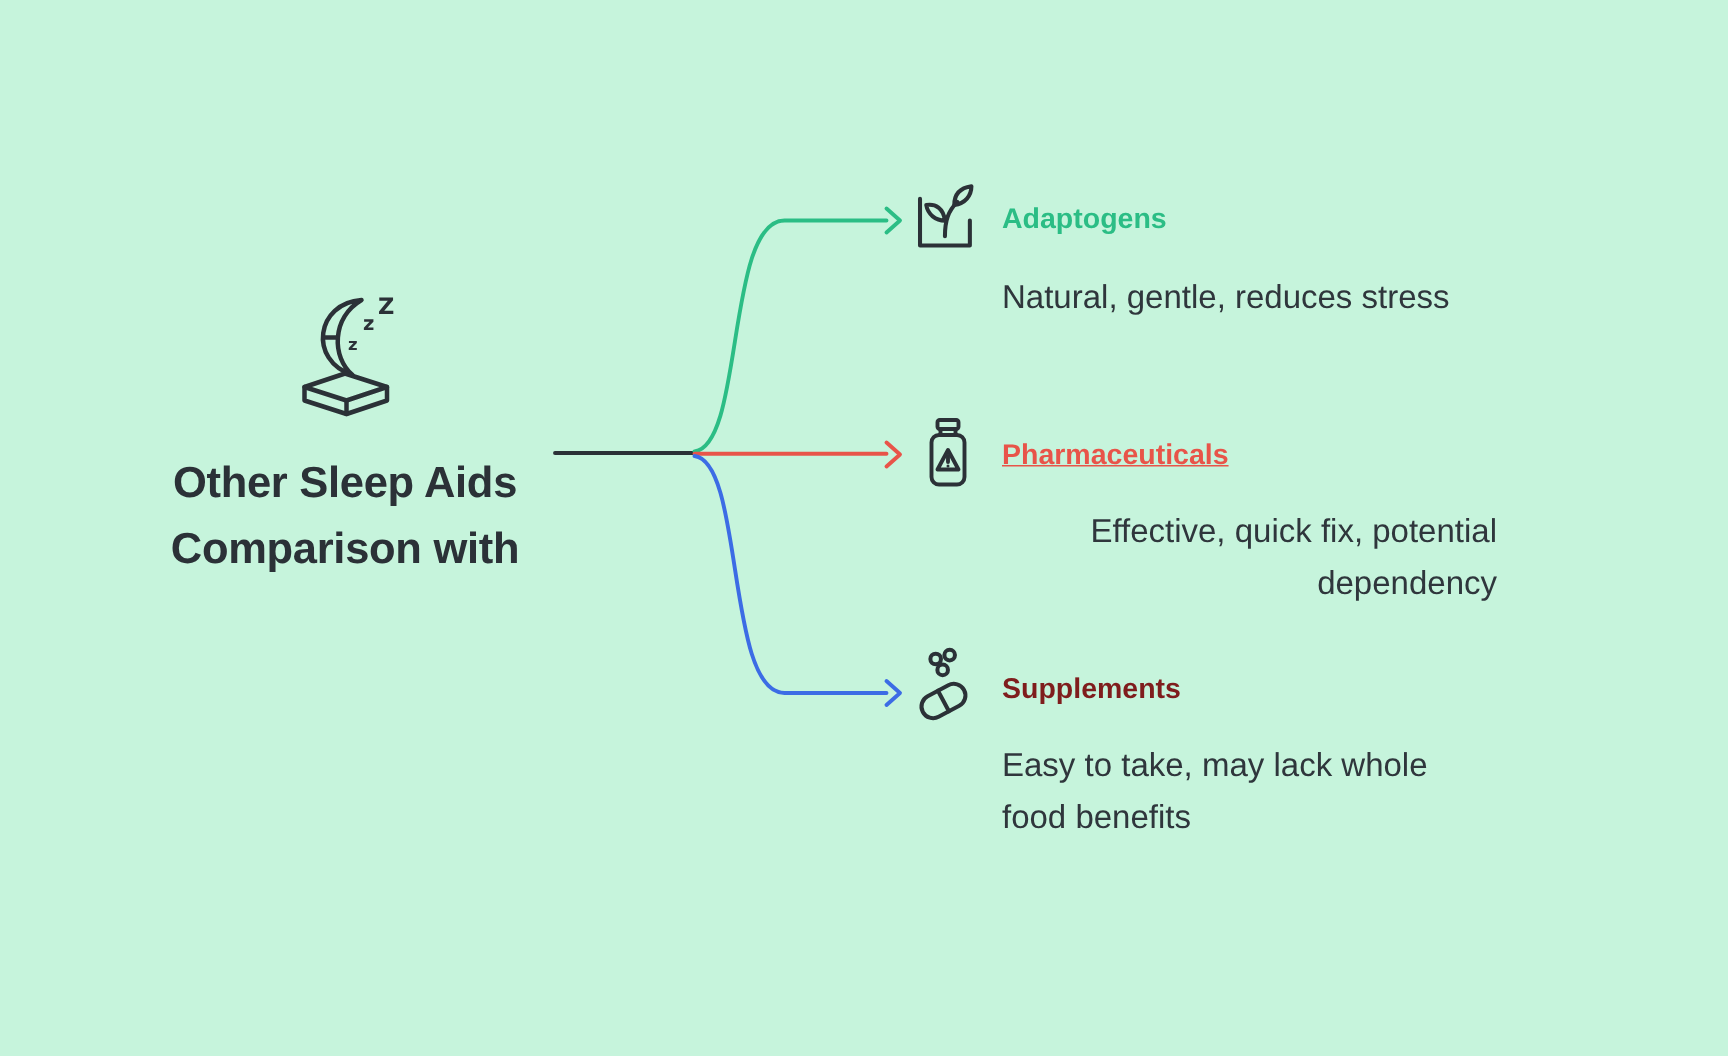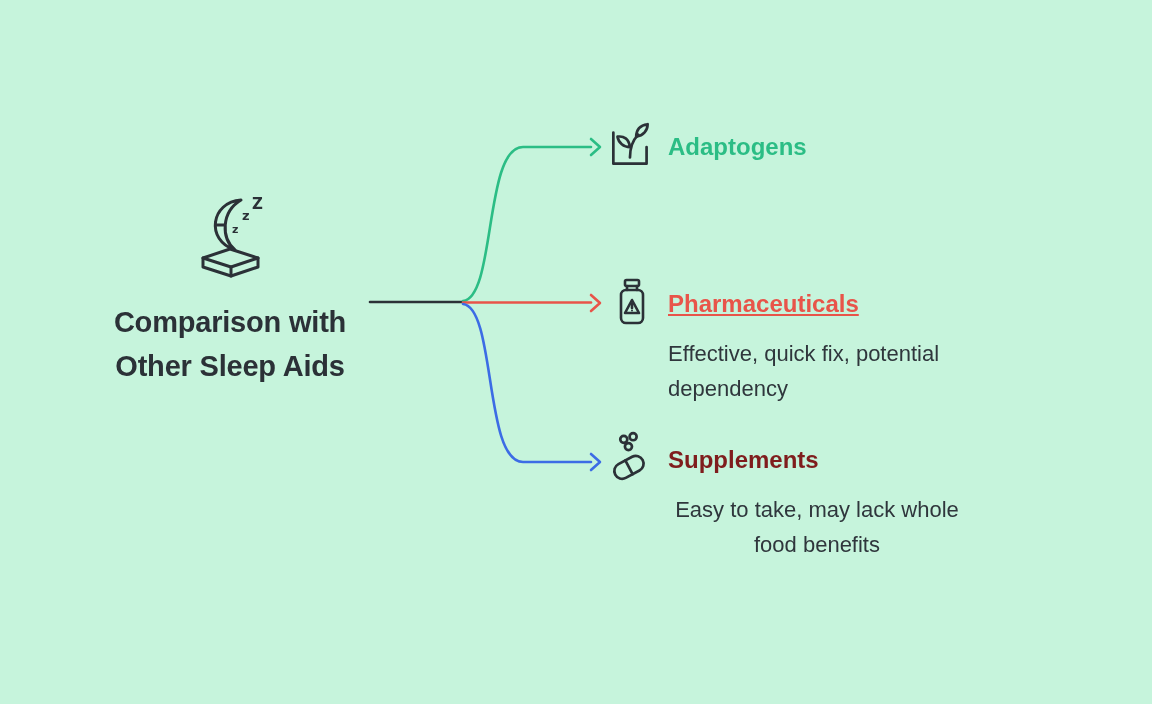--- a/index.html
+++ b/index.html
@@ -16,34 +16,34 @@
   .root-icon{position:absolute;left:183px;top:188px;}
   .root-title{
     position:absolute;left:85px;top:300px;width:290px;
     text-align:center;font-size:29px;font-weight:700;color:#2b3137;line-height:44px;
     letter-spacing:-0.2px;
   }
 
   .connectors{position:absolute;left:358px;top:118px;}
 
   .branch-icon{position:absolute;}
-  .branch-label{position:absolute;font-size:24px;font-weight:700;line-height:34px;}
+  .branch-label{position:absolute;font-size:19px;font-weight:700;line-height:34px;}
   .branch-desc{position:absolute;font-size:22px;font-weight:400;color:#2f363c;line-height:35px;}
 
   .icon-adaptogens{left:604px;top:118px;}
   .label-adaptogens{left:668px;top:130px;color:#2bbd85;}
   .desc-adaptogens{left:668px;top:180px;width:360px;}
 
   .icon-pharma{left:606px;top:276px;}
   .label-pharma{left:668px;top:287px;color:#e85449;text-decoration:underline;}
-  .desc-pharma{left:668px;top:336px;width:330px;}
+  .desc-pharma{left:668px;top:336px;width:330px;text-align:right;}
 
   .icon-supplements{left:602px;top:430px;}
   .label-supplements{left:668px;top:443px;color:#7f1d1d;}
-  .desc-supplements{left:652px;top:492px;width:330px;text-align:center;}
+  .desc-supplements{left:668px;top:492px;width:330px;}
 </style>
 </head>
 <body>
 
 <div class="canvas">
 
   <svg class="root-icon" width="96" height="96" viewBox="0 0 96 96">
     <g class="icon-stroke" style="stroke-width:3;">
 
       <path d="M58 12 C 28 14, 22 52, 52 62 C 38 50, 38 24, 58 12 Z"></path>
@@ -55,22 +55,22 @@
       <path d="M48 79 V88"></path>
     </g>
     <g fill="#2b3137" font-family="DejaVu Sans, sans-serif" font-weight="700">
       <text x="49" y="45" font-size="11">z</text>
       <text x="59" y="32" font-size="13">z</text>
       <text x="69" y="21" font-size="15">Z</text>
     </g>
   </svg>
 
   <div class="root-title">
+    <div>Other Sleep Aids</div>
     <div>Comparison with</div>
-    <div>Other Sleep Aids</div>
   </div>
 
   <svg class="connectors" width="250" height="364" viewBox="0 0 250 364">
     <g fill="none" stroke-width="2.6" stroke-linecap="round" stroke-linejoin="round">
 
       <path d="M12 184 H105" stroke="#2b3137"></path>
 
       <path d="M105 183 C 138 179, 126 29, 165 29 H 233" stroke="#2bbd85"></path>
       <polyline points="233,21 242,29 233,37" stroke="#2bbd85"></polyline>
 
@@ -84,20 +84,21 @@
 
   <svg class="branch-icon icon-adaptogens" width="54" height="54" viewBox="0 0 52 52">
     <g class="icon-stroke">
       <path d="M9 14 V44 H41 V28"></path>
       <path d="M25 38 C25 28 27 22 33 16"></path>
       <path d="M25 28 C19 28 14 24 13 18 C19 17 24 20 25 28 Z"></path>
       <path d="M31 18 C31 11 35 7 42 6 C42 12 38 17 31 18 Z"></path>
     </g>
   </svg>
   <div class="branch-label label-adaptogens">Adaptogens</div>
+  <div class="branch-desc desc-adaptogens">Natural, gentle, reduces stress</div>
 
   <svg class="branch-icon icon-pharma" width="52" height="52" viewBox="0 0 52 52">
     <g class="icon-stroke">
       <rect x="19" y="4" width="14" height="6" rx="1.5"></rect>
       <path d="M21 10 V14 M31 10 V14"></path>
       <rect x="15" y="14" width="22" height="33" rx="5"></rect>
       <path d="M26 24 L33 37 H19 Z"></path>
       <path d="M26 28 V32"></path>
     </g>
     <circle cx="26" cy="34.6" r="1" fill="#2b3137"></circle>

